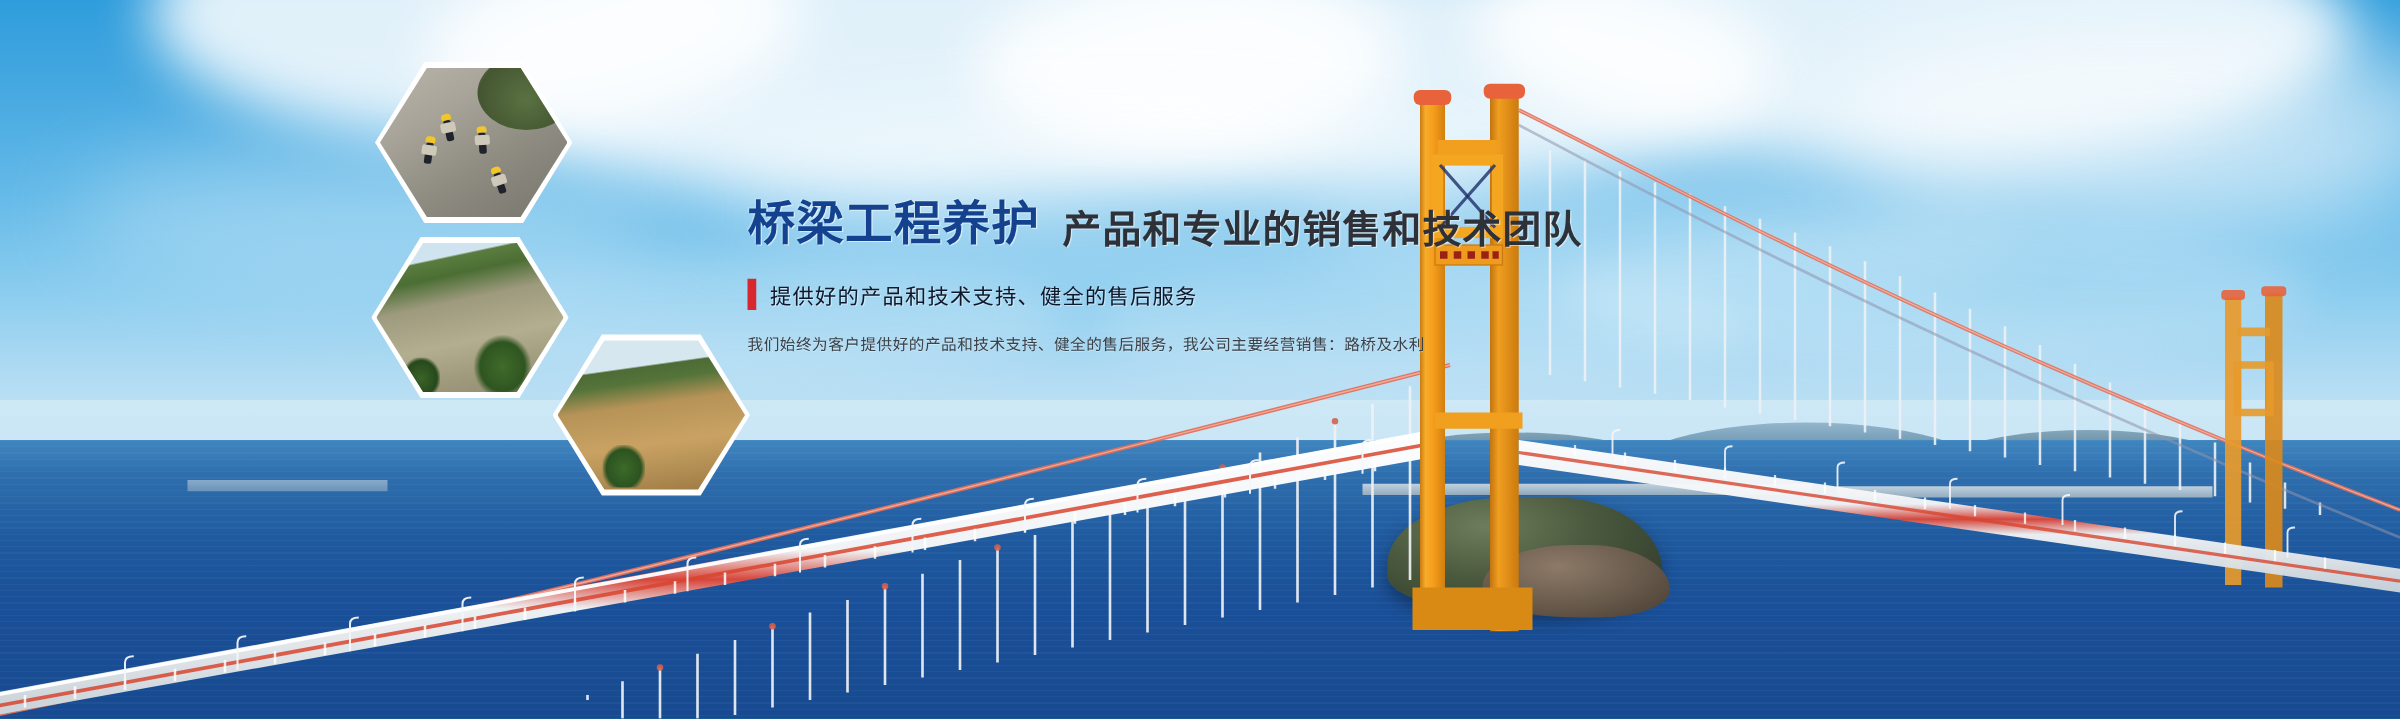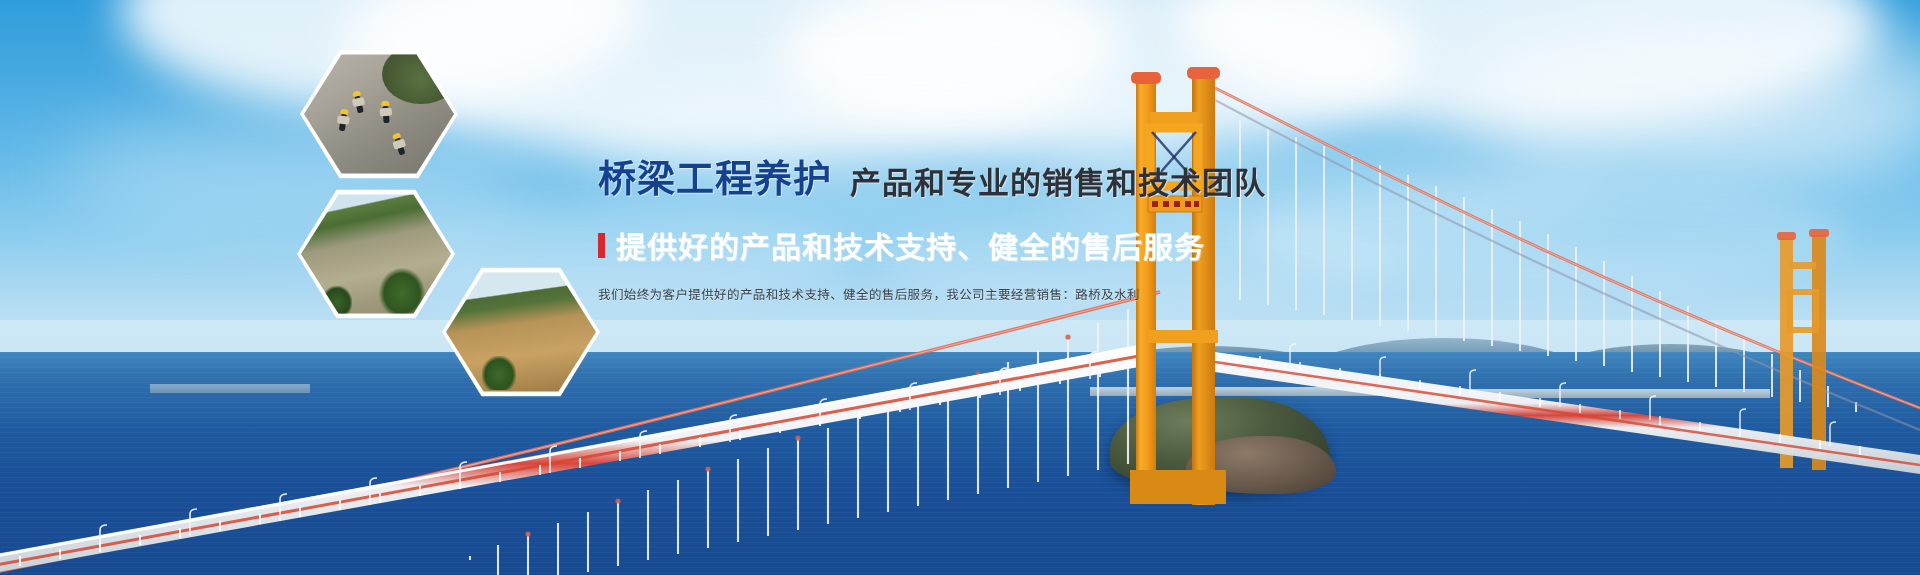--- a/index.html
+++ b/index.html
@@ -139,21 +139,21 @@
   .h-main{
     font-size:38px;font-weight:bold;color:#14428f;letter-spacing:1px;
     text-shadow:1px 1px 0 rgba(255,255,255,.55), -1px -1px 0 rgba(255,255,255,.25);
   }
   .h-sub{
     font-size:31px;font-weight:bold;color:#2e3138;letter-spacing:1px;
     text-shadow:1px 1px 0 rgba(255,255,255,.5);
   }
   .subline{display:flex;align-items:center;gap:11px;margin-top:20px;}
   .redbar{width:7px;height:25px;background:#d7282f;flex:0 0 auto;}
-  .sub-text{font-size:30px;color:#ffffff;letter-spacing:1px;text-shadow:1px 1px 0 rgba(255,255,255,.4);font-weight:bold;}
+  .sub-text{font-size:17px;color:#0f172a;letter-spacing:1px;text-shadow:1px 1px 0 rgba(255,255,255,.4);}
   .para{margin-top:18px;font-size:12.5px;line-height:21px;color:#3b4148;letter-spacing:.4px;}
   .para div{text-shadow:0 1px 0 rgba(255,255,255,.35);}
 </style>
 </head>
 <body>
 
 <div class="banner">
 
   <div class="sky">
     <div class="cloud c3"></div>

